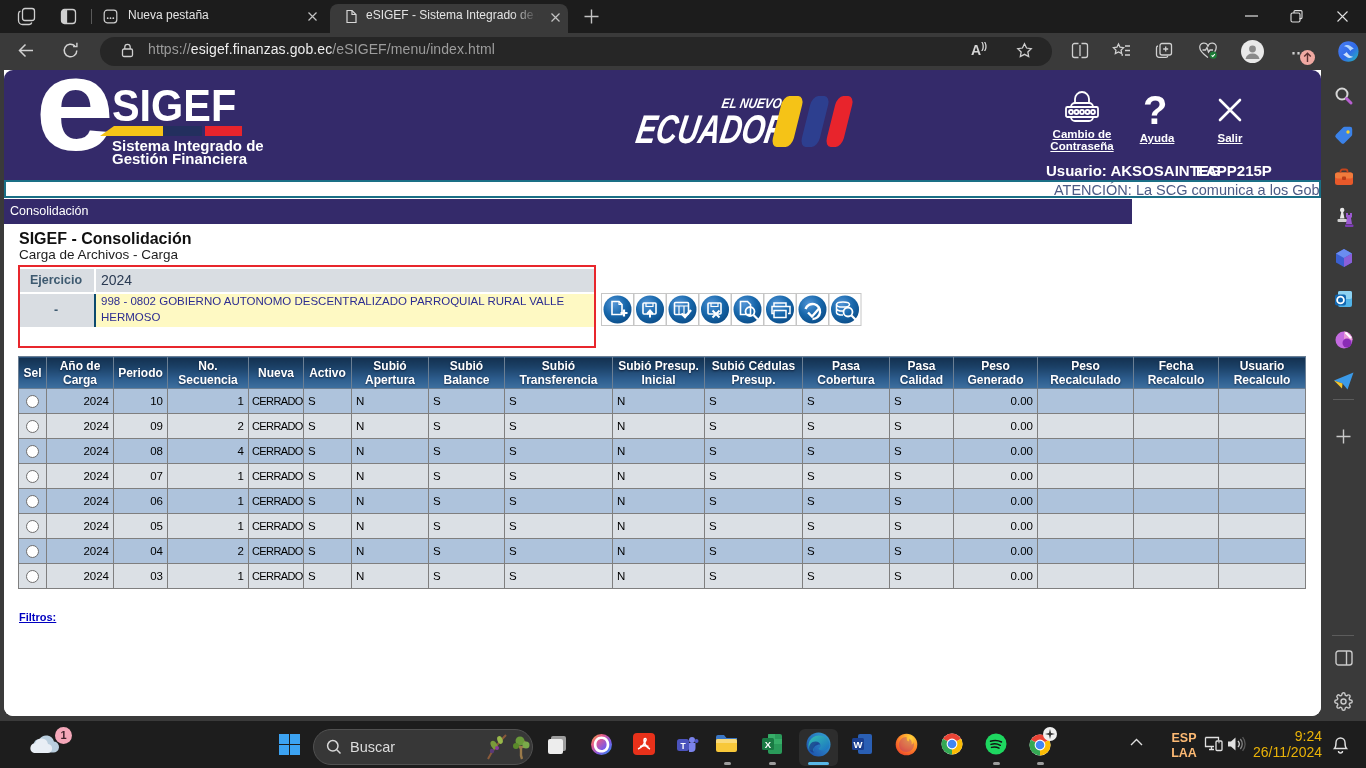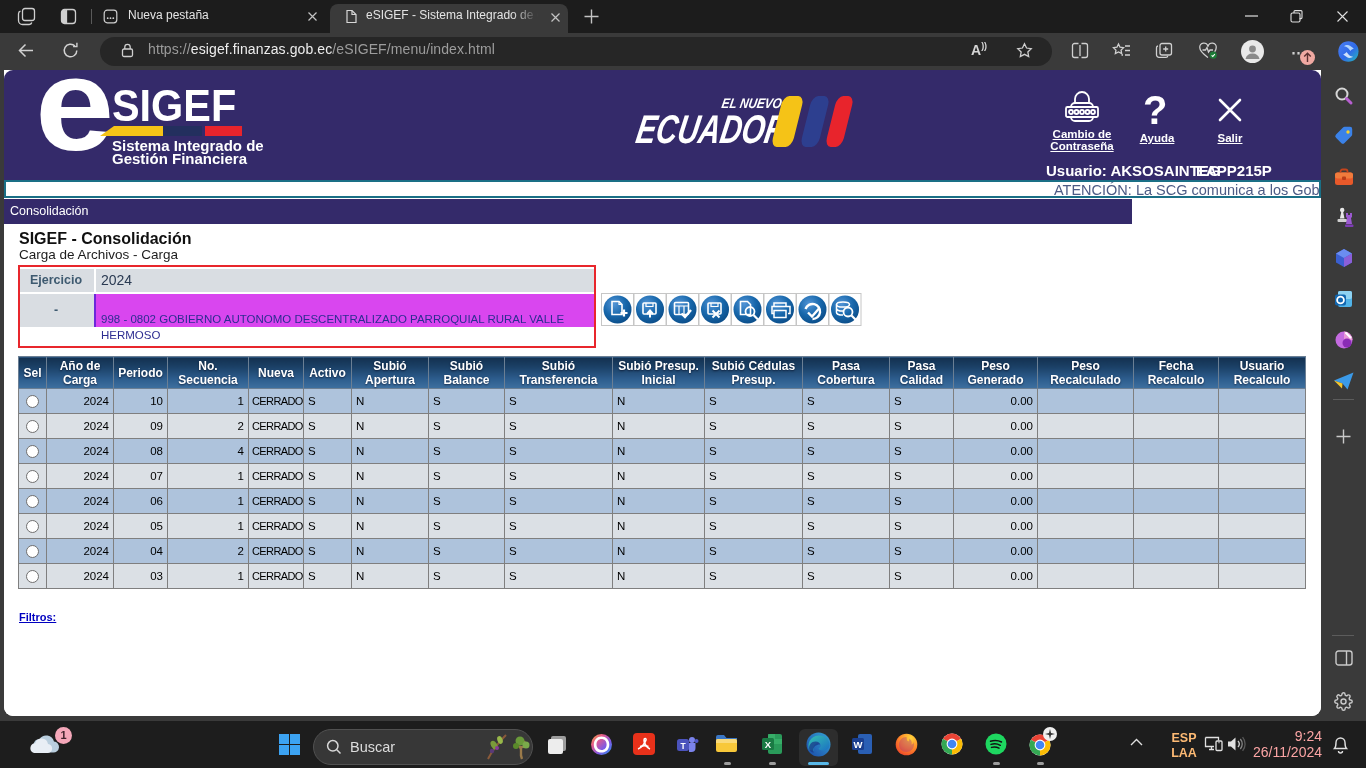--- a/index.html
+++ b/index.html
@@ -202,21 +202,21 @@
 <div class="abs" style="top:230px;left:19px;font-size:16px;font-weight:bold;color:#101010">SIGEF - Consolidación</div>
 <div class="abs" style="top:247px;left:19px;font-size:13.5px;color:#1c1c1c">Carga de Archivos - Carga</div>
 
 <div id="formbox">
   <div class="frow" style="top:2px;height:23px">
     <div class="flabel" style="line-height:23px">Ejercicio</div>
     <div class="fval" style="background:#d9dde2;border-left:2px solid #fff;line-height:23px;padding-left:5px;color:#2a3a52;font-size:14px">2024</div>
   </div>
   <div class="frow" style="top:27px;height:33px">
     <div class="flabel" style="line-height:33px">-</div>
-    <div class="fval" style="background:#d946ef;border-left:2px solid #6d28d9;padding-left:5px;color:#2d2d91;font-size:11.5px;line-height:15.5px;padding-top:18px;white-space:nowrap">998 - 0802 GOBIERNO AUTONOMO DESCENTRALIZADO PARROQUIAL RURAL VALLE<br>HERMOSO</div>
+    <div class="fval" style="background:#fef9c3;border-left:2px solid #0c4a6e;padding-left:5px;color:#2d2d91;font-size:11.5px;line-height:15.5px;padding-top:0;white-space:nowrap">998 - 0802 GOBIERNO AUTONOMO DESCENTRALIZADO PARROQUIAL RURAL VALLE<br>HERMOSO</div>
   </div>
 </div>
 <div class="abs" style="top:293px;left:601px;width:261px;height:33px">
 <svg width="261" height="33" viewBox="0 0 261 33">
 <defs>
           <radialGradient id="bg1" cx="0.38" cy="0.3" r="0.75">
             <stop offset="0" stop-color="#5294d6"></stop>
             <stop offset="0.55" stop-color="#1767ab"></stop>
             <stop offset="1" stop-color="#0b4c87"></stop>
           </radialGradient>
@@ -671,19 +671,19 @@
   <path d="M1.5 2.5 h13 v3 M1.5 2.5 v9 h8.5 M5 14.5 h5 M7.5 11.5 v3"></path>
   <rect x="12" y="6" width="6" height="9.5" rx="1"></rect>
       <path d="M14.5 7.5 h1"></path>
 </svg>
 <svg class="abs" style="top:736px;left:1227px" width="19" height="16" viewBox="0 0 19 16" fill="none" stroke="#e0e0e0" stroke-width="1.3">
   <path d="M1 5.5 h3 L8.5 1.5 v13 L4 10.5 H1 z" fill="#e0e0e0" stroke="none"></path>
   <path d="M11 5 a4.5 4.5 0 0 1 0 6" opacity=".9"></path>
   <path d="M13.3 3 a7.5 7.5 0 0 1 0 10" opacity=".55"></path>
   <path d="M15.6 1.2 a10.5 10.5 0 0 1 0 13.6" opacity=".3"></path>
 </svg>
-<div class="abs" style="top:729px;left:1242px;width:80px;height:32px;color:#fca5a5;font-size:14px;line-height:15.5px;text-align:right">9:24<br>26/11/2024</div>
+<div class="abs" style="top:729px;left:1242px;width:80px;height:32px;color:#eab308;font-size:14px;line-height:15.5px;text-align:right">9:24<br>26/11/2024</div>
 <svg class="abs" style="top:734px;left:1331px" width="19" height="20" viewBox="0 0 19 20" fill="none" stroke="#e0e0e0" stroke-width="1.4">
   <path d="M3.5 14.5 c1.5 -1.5 1.5 -3.5 1.5 -6 a4.5 4.5 0 0 1 9 0 c0 2.5 0 4.5 1.5 6 z"></path>
   <path d="M7.5 17 a2 2 0 0 0 4 0"></path>
 </svg>
 
 </div>
 
 </body></html>

